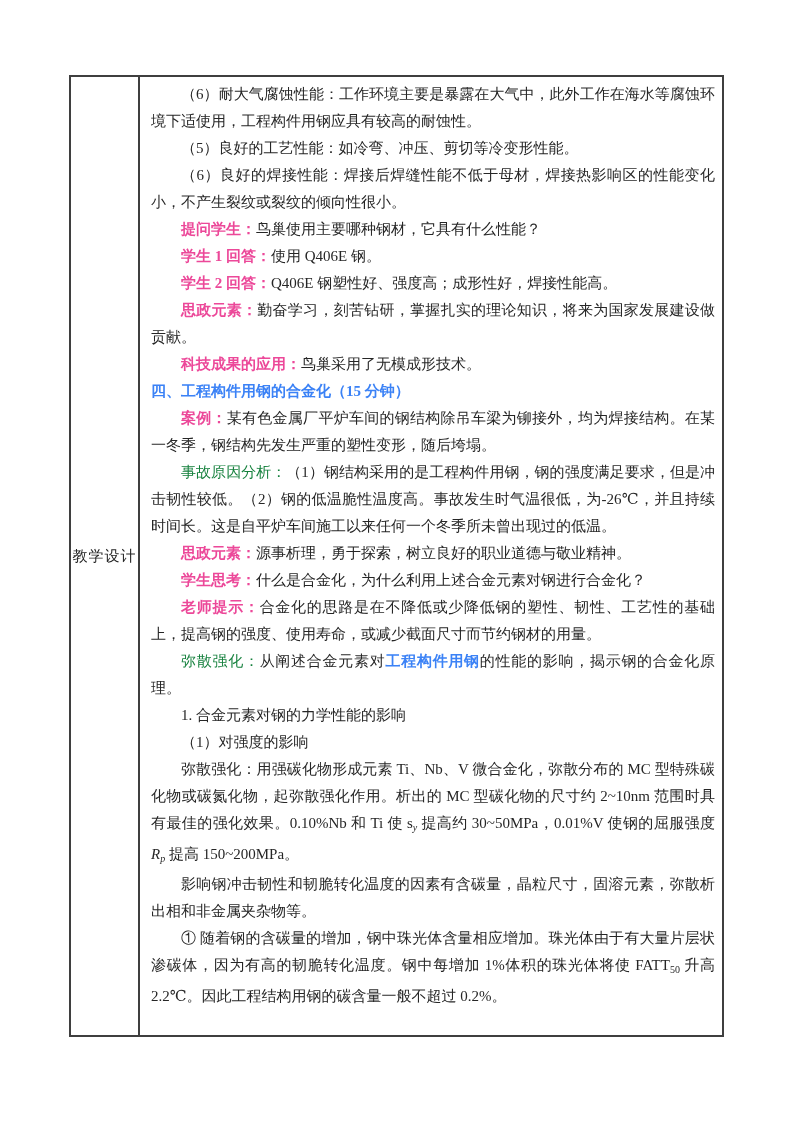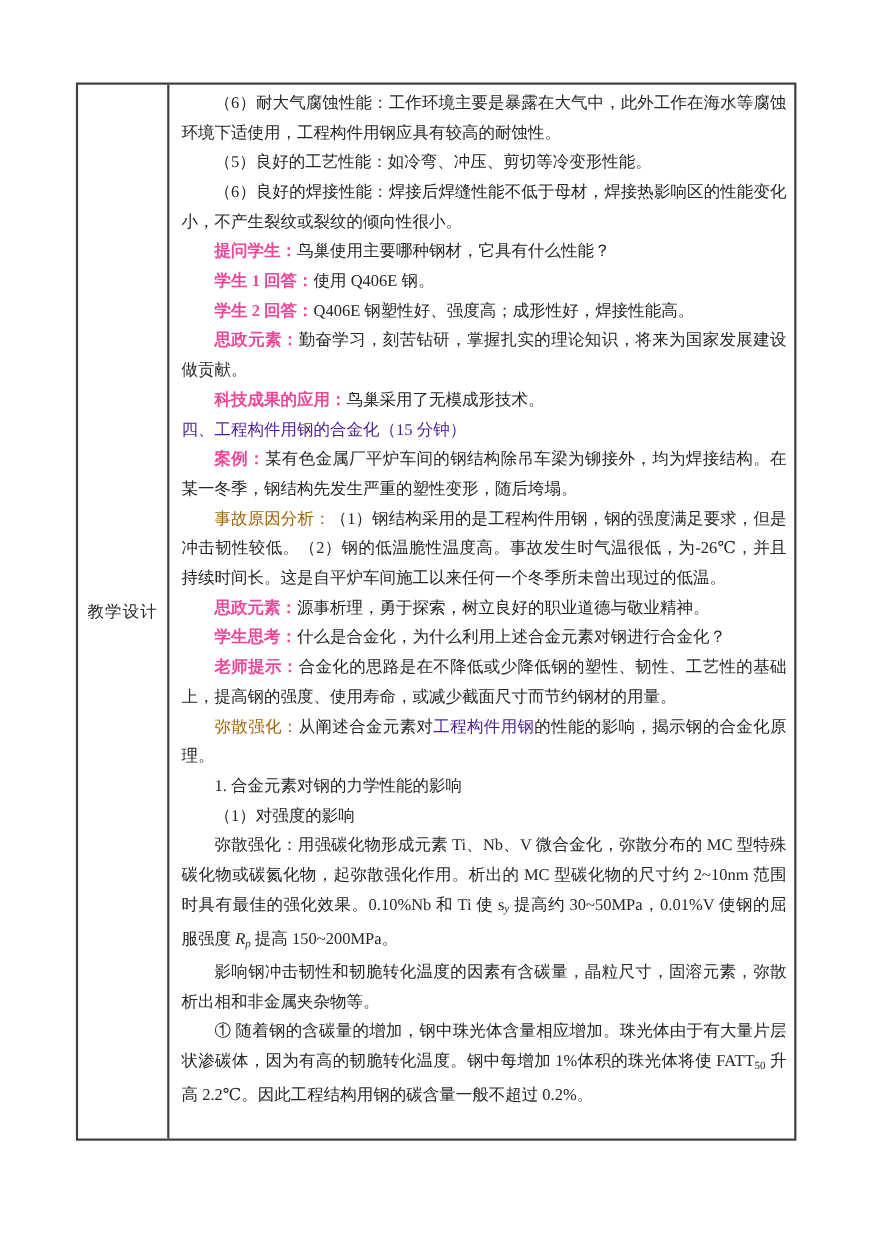--- a/index.html
+++ b/index.html
@@ -24,21 +24,21 @@
     left: 69px;
     top: 75px;
     width: 655px;
     height: 962px;
     box-sizing: border-box;
     border: 2px solid #3f3f3f;
     display: flex;
     background: #ffffff;
   }
   .label-cell {
-    width: 83px;
+    width: 69px;
     box-sizing: border-box;
     border-right: 2px solid #3f3f3f;
     display: flex;
     align-items: center;
     justify-content: center;
     flex-shrink: 0;
   }
   .label-cell .label-text {
     font-size: 15px;
     letter-spacing: 1px;
@@ -57,22 +57,22 @@
     font-size: 15px;
     line-height: 27px;
     text-indent: 2em;
     color: #262626;
   }
   p.para.heading {
     text-indent: 0;
     font-weight: bold;
   }
   .r-normal  { color: #262626; }
-  .r-bold    { color: #4c1d95; font-weight: normal; }
-  .r-red     { color: #a16207; }
+  .r-bold    { color: #3b82f6; font-weight: bold; }
+  .r-red     { color: #15803d; }
   .r-redbold { color: #ec4899; font-weight: bold; }
   .r-sub {
     font-size: 10px;
     vertical-align: -0.25em;
   }
   .r-isub {
     font-size: 10px;
     vertical-align: -0.25em;
     font-style: italic;
   }

